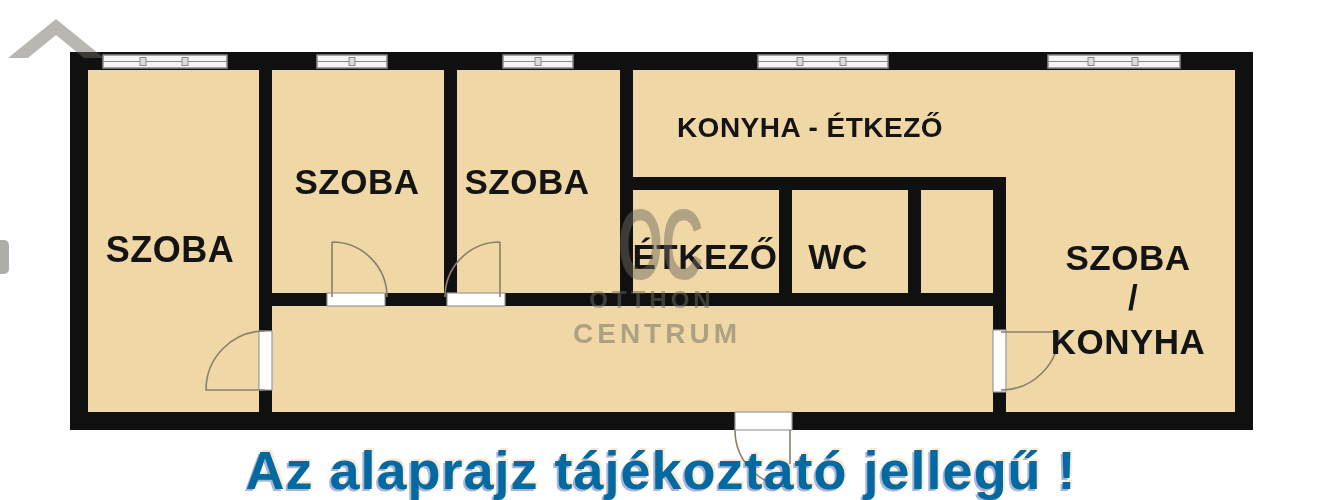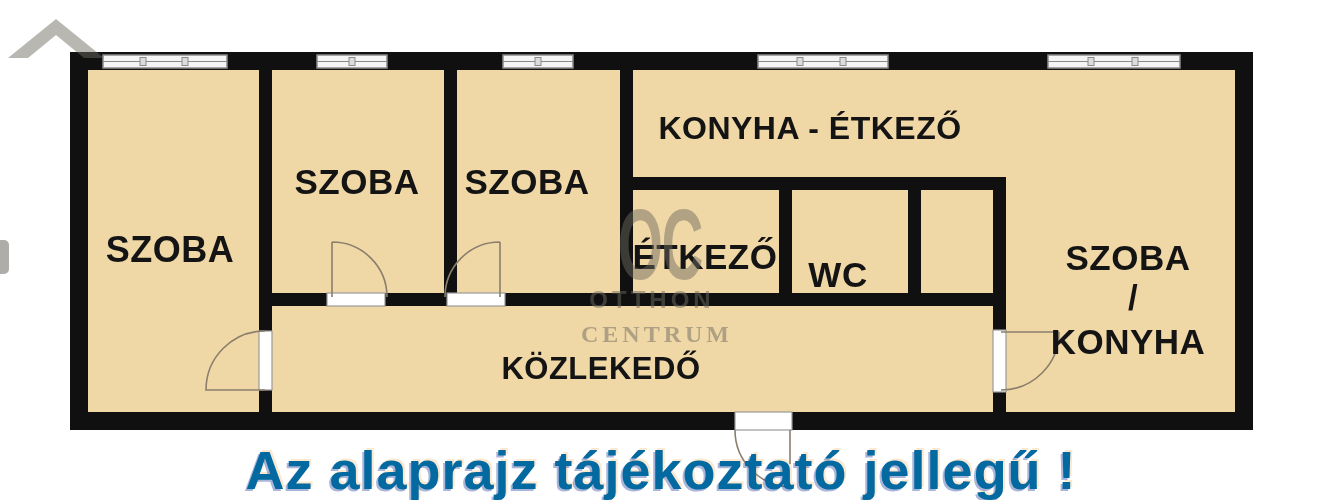--- a/index.html
+++ b/index.html
@@ -8,27 +8,27 @@
   .stage svg{position:absolute;left:0;top:0;}
   .floor{fill:var(--floor,#f0d7a6);}
   .wall{fill:var(--wall,#101010);}
   .winrect{fill:var(--window_fill,#f4f4f4);stroke:var(--window_border,#8a8a8a);stroke-width:1.5;}
   .winline{stroke:var(--window_border,#8a8a8a);stroke-width:1;}
   .wintick{fill:#dcdcdc;stroke:var(--window_border,#8a8a8a);stroke-width:1;}
   .thresh{fill:#ffffff;stroke:#9a9a9a;stroke-width:1.2;}
   .doorline{stroke:var(--door_line,#8a7f6d);stroke-width:1.6;fill:none;}
   .label{position:absolute;transform:translate(-50%,-50%);color:#141414;font-weight:bold;
          white-space:nowrap;letter-spacing:0.5px;line-height:1;}
-  .lbl-36{font-size:36px;} .lbl-35{font-size:35px;} .lbl-32{font-size:32px;text-align:right;} .lbl-31{font-size:31px;}
+  .lbl-36{font-size:36px;} .lbl-35{font-size:35px;} .lbl-32{font-size:28px;text-align:right;} .lbl-31{font-size:31px;}
   .wm{position:absolute;left:0;top:12px;width:100%;height:100%;pointer-events:none;}
   .wm-text{position:absolute;transform:translate(-50%,-50%);color:var(--watermark,#6e6a60);
            font-weight:bold;white-space:nowrap;line-height:1;}
   .wm-oc{font-size:100px;letter-spacing:-2px;opacity:.48;transform:translate(-50%,-50%) scaleX(.58);}
   .wm-l1{font-size:24px;letter-spacing:4px;opacity:.5;}
-  .wm-l2{font-size:24px;letter-spacing:4px;opacity:.5;font-family:Liberation Serif, serif;}
+  .wm-l2{font-size:28px;letter-spacing:4px;opacity:.5;}
   .wm-roof{position:absolute;left:602px;top:150px;opacity:.48;}
   .wm-roof polygon{fill:var(--watermark,#6e6a60);}
   .edge-sliver{position:absolute;left:0;top:228px;width:9px;height:34px;border-radius:0 5px 5px 0;
                background:var(--watermark,#6e6a60);opacity:.55;}
   .caption{position:absolute;left:661px;top:470px;transform:translate(-50%,-50%);
            font-size:54px;font-weight:bold;color:#0369a1;white-space:nowrap;letter-spacing:1px;
            text-shadow:-2px 2px 0 rgba(40,70,160,.40), 2px -2px 0 rgba(235,150,40,.22);}
 </style>
 </head>
 <body>
@@ -103,25 +103,24 @@
       <path class="doorline" d="M 1001,332 L 1059,332 M 1059,332 A 58,58 0 0 1 1001,390"></path>
       <path class="doorline" d="M 790,430 L 790,464 M 735,430 A 57,57 0 0 0 792,487"></path>
     </g>
   </svg>
 
   <div class="label lbl-36" style="left:170px;top:250px;">SZOBA</div>
   <div class="label lbl-35" style="left:357px;top:181px;">SZOBA</div>
   <div class="label lbl-35" style="left:527px;top:181px;">SZOBA</div>
   <div class="label lbl-32" style="left:810px;top:128px;">KONYHA - ÉTKEZŐ</div>
   <div class="label lbl-35" style="left:705px;top:256px;">ÉTKEZŐ</div>
-  <div class="label lbl-35" style="left:838px;top:256px;margin-top:18px;">WC</div>
+  <div class="label lbl-35" style="left:838px;top:256px;">WC</div>
   <div class="label lbl-35" style="left:1128px;top:257px;">SZOBA</div>
   <div class="label lbl-35" style="left:1133px;top:297px;">/</div>
   <div class="label lbl-35" style="left:1128px;top:341px;">KONYHA</div>
-  <div class="label lbl-31" style="left:601px;top:368px;">KÖZLEKEDŐ</div>
 
   <div class="wm">
     <svg class="wm-roof" width="112" height="48" viewBox="0 0 112 48">
       <polygon points="8,46 56,7 104,46 84,46 56,23 28,46"></polygon>
     </svg>
     <div class="wm-text wm-oc" style="left:660px;top:232px;">OC</div>
     <div class="wm-text wm-l1" style="left:652px;top:288px;">OTTHON</div>
     <div class="wm-text wm-l2" style="left:657px;top:322px;">CENTRUM</div>
     <div class="edge-sliver"></div>
   </div>

